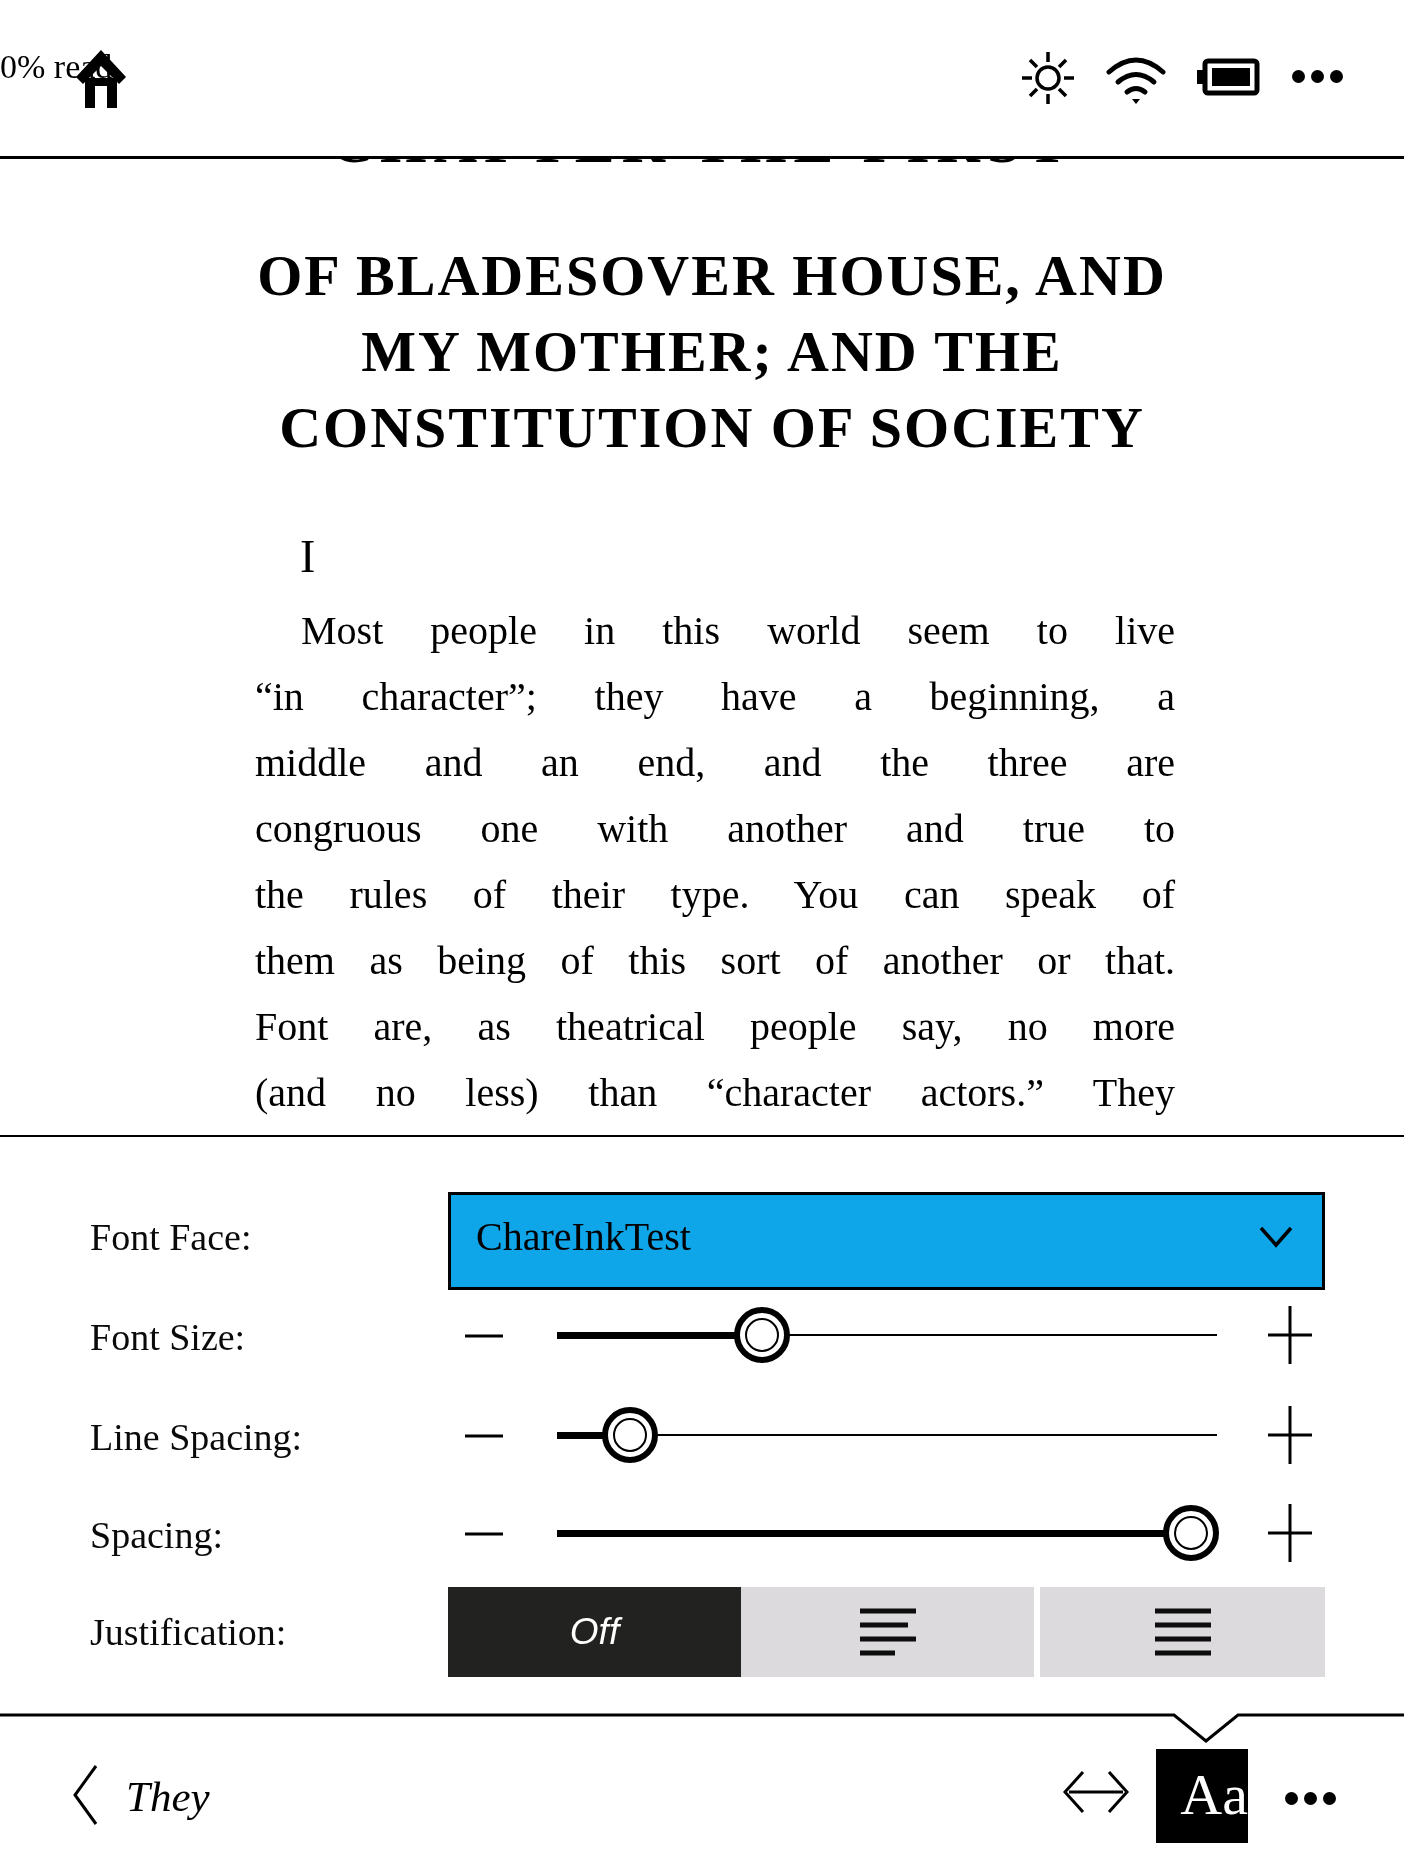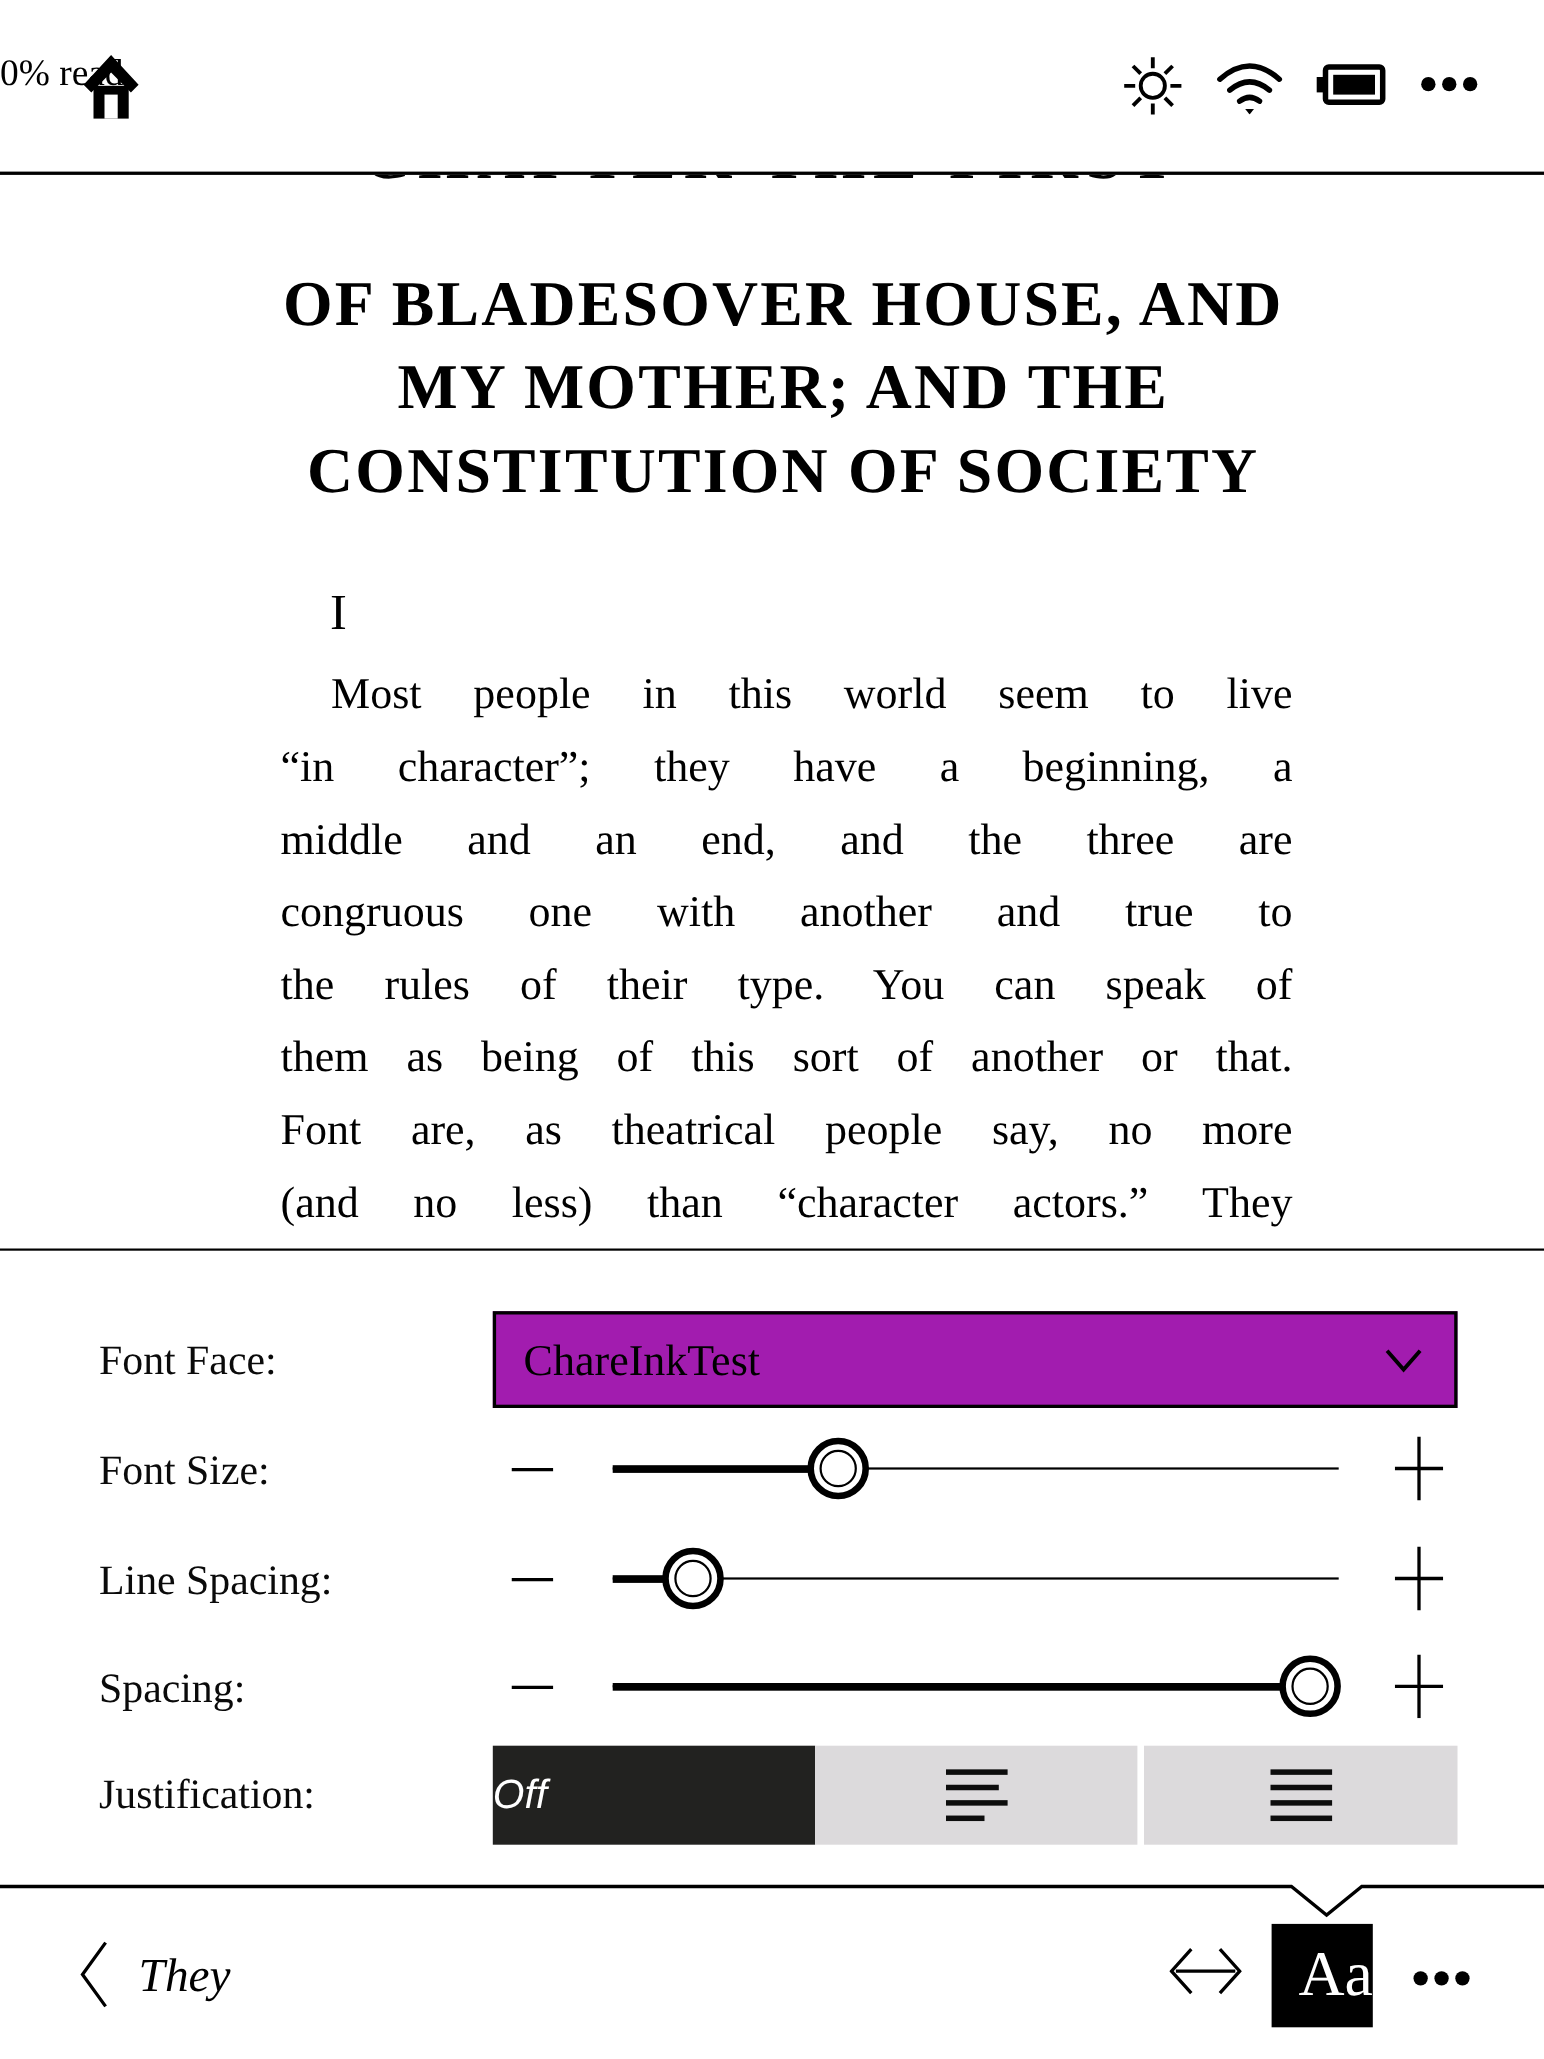--- a/index.html
+++ b/index.html
@@ -18,37 +18,37 @@
     font-weight:bold;font-size:60px;letter-spacing:7px;line-height:60px;}
   #chapter-title{position:absolute;left:242px;top:238px;width:940px;text-align:center;
     font-weight:bold;font-size:58px;line-height:76px;letter-spacing:2px;}
   #section-numeral{position:absolute;left:300px;top:530px;font-size:46px;}
   #paragraph{position:absolute;left:255px;top:598px;width:920px;font-size:40px;}
   .pline{height:66px;line-height:66px;text-align:justify;text-align-last:justify;-moz-text-align-last:justify;white-space:nowrap;}
   .pline.indent{padding-left:46px;width:874px;}
   #mid-divider{position:absolute;left:0;top:1135px;width:1404px;height:2px;background:#000;}
   
   .setting-label{position:absolute;left:90px;font-size:38px;line-height:48px;color:#0a0a0a;}
-  #fontface-box{position:absolute;left:448px;top:1192px;width:877px;height:88px;border:3px solid #000;box-sizing:border-box;background:#a21caf;cursor:pointer;}
+  #fontface-box{position:absolute;left:448px;top:1192px;width:877px;height:98px;border:3px solid #000;box-sizing:border-box;background:#0ea5e9;cursor:pointer;}
   #fontface-value{position:absolute;left:25px;top:18px;font-size:40px;}
   #fontface-chevron{position:absolute;right:28px;top:30px;}
   .slider{position:absolute;left:557px;width:660px;height:58px;}
   .slider .thin{position:absolute;left:0;top:28px;width:100%;height:2px;background:#000;}
   .slider .fill{position:absolute;left:0;top:26px;height:7px;background:#000;}
   .slider .knob{position:absolute;top:29px;width:56px;height:56px;transform:translate(-50%,-50%);
     border:6px solid #000;border-radius:50%;background:#fff;box-sizing:border-box;cursor:pointer;}
   .slider .knob-inner{position:absolute;left:50%;top:50%;transform:translate(-50%,-50%);
     width:34px;height:34px;border:2px solid #000;border-radius:50%;box-sizing:border-box;}
   .stepper{position:absolute;cursor:pointer;}
   
   #justify-group{position:absolute;left:448px;top:1587px;height:90px;}
   .jbtn{position:absolute;top:0;height:90px;cursor:pointer;}
   .jbtn.dark{background:#222220;color:#fff;}
   .jbtn.light{background:#dcdadc;}
-  #jbtn-off{left:0;width:293px;font-style:italic;font-size:37px;line-height:90px;text-align:left;
+  #jbtn-off{left:0;width:293px;font-style:italic;font-size:37px;line-height:90px;text-align:center;
     font-family:"Liberation Sans","DejaVu Sans",sans-serif;}
   #jbtn-left{left:293px;width:293px;}
   #jbtn-just{left:592px;width:285px;}
   .align-icon{position:absolute;left:50%;top:50%;transform:translate(-50%,-50%);width:56px;}
   .align-icon .bar{height:5px;background:#0d0d0d;margin-bottom:9px;}
   .align-icon .bar:last-child{margin-bottom:0;}
   
   #bottom-divider-svg{position:absolute;left:0;top:1712px;}
   #back-button{position:absolute;left:70px;top:1764px;height:70px;cursor:pointer;}
   #back-label{position:absolute;left:56px;top:8px;font-style:italic;font-size:43px;}

